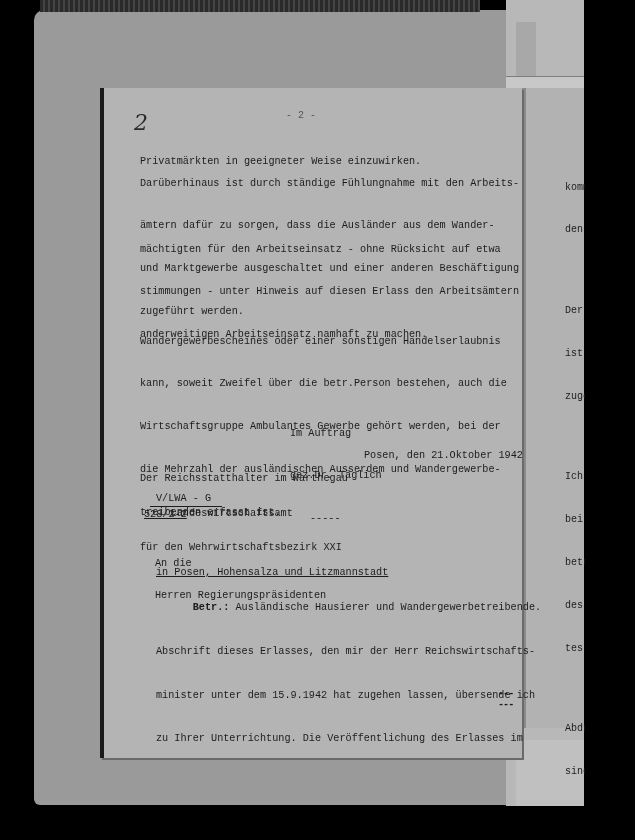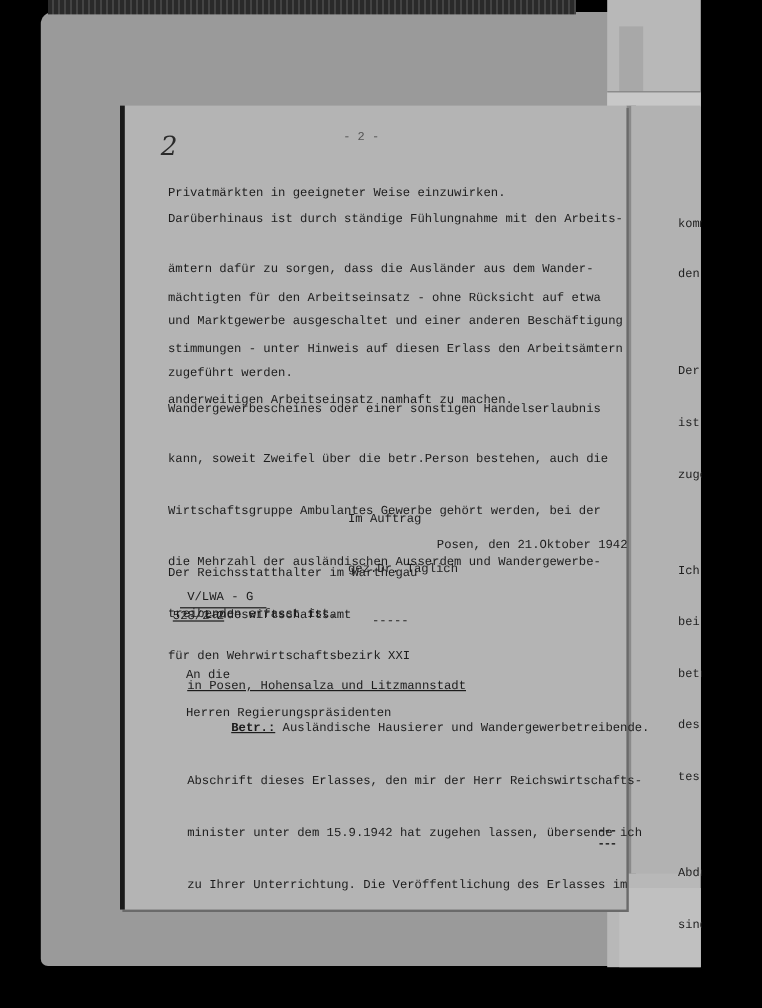--- a/index.html
+++ b/index.html
@@ -43,21 +43,21 @@
     .para { position: absolute; left: 0; line-height: 14.3px; white-space: pre; }
     .signature { position: absolute; left: 150px; line-height: 14.3px; white-space: pre; }
     .sender { position: absolute; left: 0; top: 362px; line-height: 11.5px; white-space: pre; }
     .date { position: absolute; left: 224px; top: 362px; white-space: pre; }
     .ref1 { position: absolute; left: 16px; top: 405px; white-space: pre; }
     .ref-line { position: absolute; left: 10px; top: 418px; width: 72px; border-top: 1px solid #1c1c1c; }
     .ref2 { position: absolute; left: 4px; top: 421px; white-space: pre; text-decoration: underline; }
     .recipient { position: absolute; left: 0; top: 450px; line-height: 10.5px; white-space: pre; margin-left: 15px; }
     .location { position: absolute; left: 16px; top: 479px; white-space: pre; text-decoration: underline; }
     .subject { position: absolute; left: 16px; top: 503px; white-space: pre; }
-    .subject .lbl { text-decoration: underline; font-weight: bold; }
+    .subject .lbl { font-weight: bold; }
     .body2 { position: absolute; left: 16px; top: 528px; line-height: 14.5px; white-space: pre; }
     .cont-dashes { position: absolute; left: 358px; top: 600px; letter-spacing: -1px; font-weight: bold; }
     .caption {
       position: absolute; left: 3px; top: 815px; color: #fff; font-family: Liberation Sans, sans-serif;
       font-weight: bold; font-size: 18px; letter-spacing: -0.3px; margin-top: 44px;
     }
   </style>
 </head>
 <body>
 

